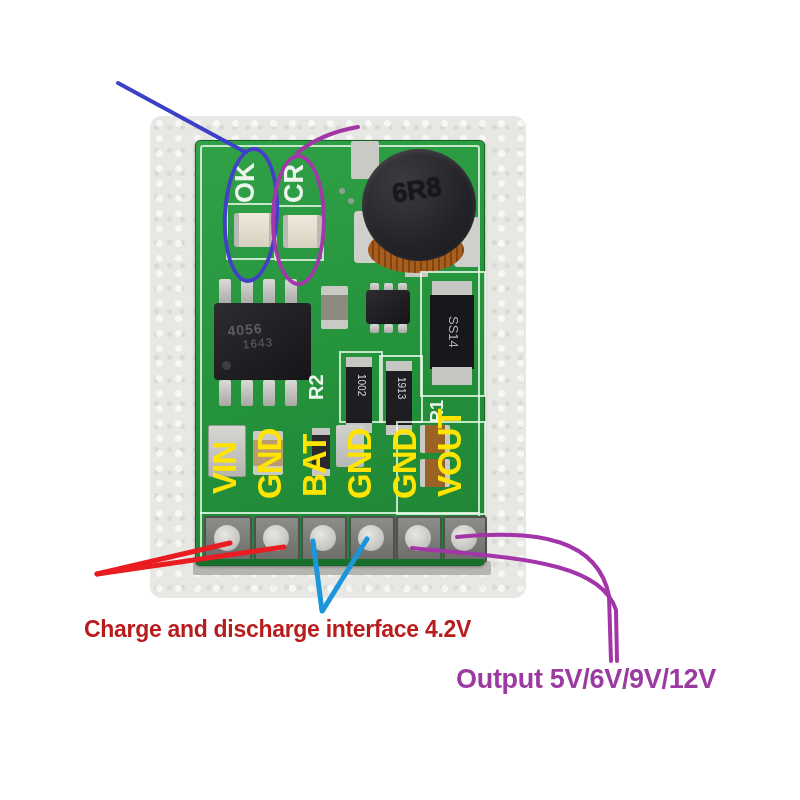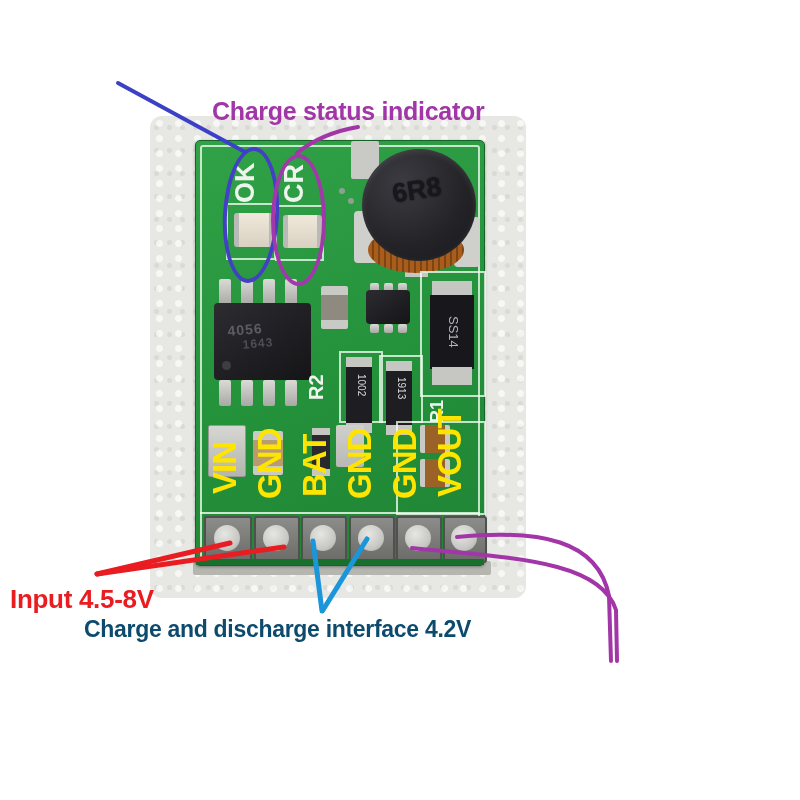--- a/index.html
+++ b/index.html
@@ -159,16 +159,15 @@
     <line x1="118" y1="83" x2="245" y2="152" stroke="#3c40c6" stroke-width="4" stroke-linecap="round"></line>
     <path d="M358,127 Q322,133 297,153" fill="none" stroke="#a235a8" stroke-width="4" stroke-linecap="round"></path>
     <line x1="97" y1="574" x2="230" y2="543" stroke="#e91c21" stroke-width="5" stroke-linecap="round"></line>
     <line x1="97" y1="574" x2="284" y2="547" stroke="#e91c21" stroke-width="5" stroke-linecap="round"></line>
     <line x1="313" y1="541" x2="322" y2="611" stroke="#1b96da" stroke-width="5" stroke-linecap="round"></line>
     <line x1="367" y1="539" x2="323" y2="610" stroke="#1b96da" stroke-width="5" stroke-linecap="round"></line>
     <path d="M412,548 C510,558 600,560 616,610 L617,661" fill="none" stroke="#a235a8" stroke-width="4" stroke-linecap="round"></path>
     <path d="M457,537 C540,529 598,540 609,596 L611,661" fill="none" stroke="#a235a8" stroke-width="4" stroke-linecap="round"></path>
   </svg>
 
-  <div class="abs ann" style="left:212px;top:97px;font-size:25px;color:#a235a8;">Charge status indicator</div>
-  <div class="abs ann" style="left:10px;top:584px;font-size:26px;color:#e91c21;">Input 4.5-8V</div>
-  <div class="abs ann" style="left:84px;top:616px;font-size:23px;color:#0c4a6e;">Charge and discharge interface 4.2V</div>
+  <div class="abs ann" style="left:84px;top:616px;font-size:23px;color:#b91c1c;">Charge and discharge interface 4.2V</div>
+  <div class="abs ann" style="left:456px;top:664px;font-size:27px;color:#9b3aa0;">Output 5V/6V/9V/12V</div>
 </div>
 
 </body></html>

